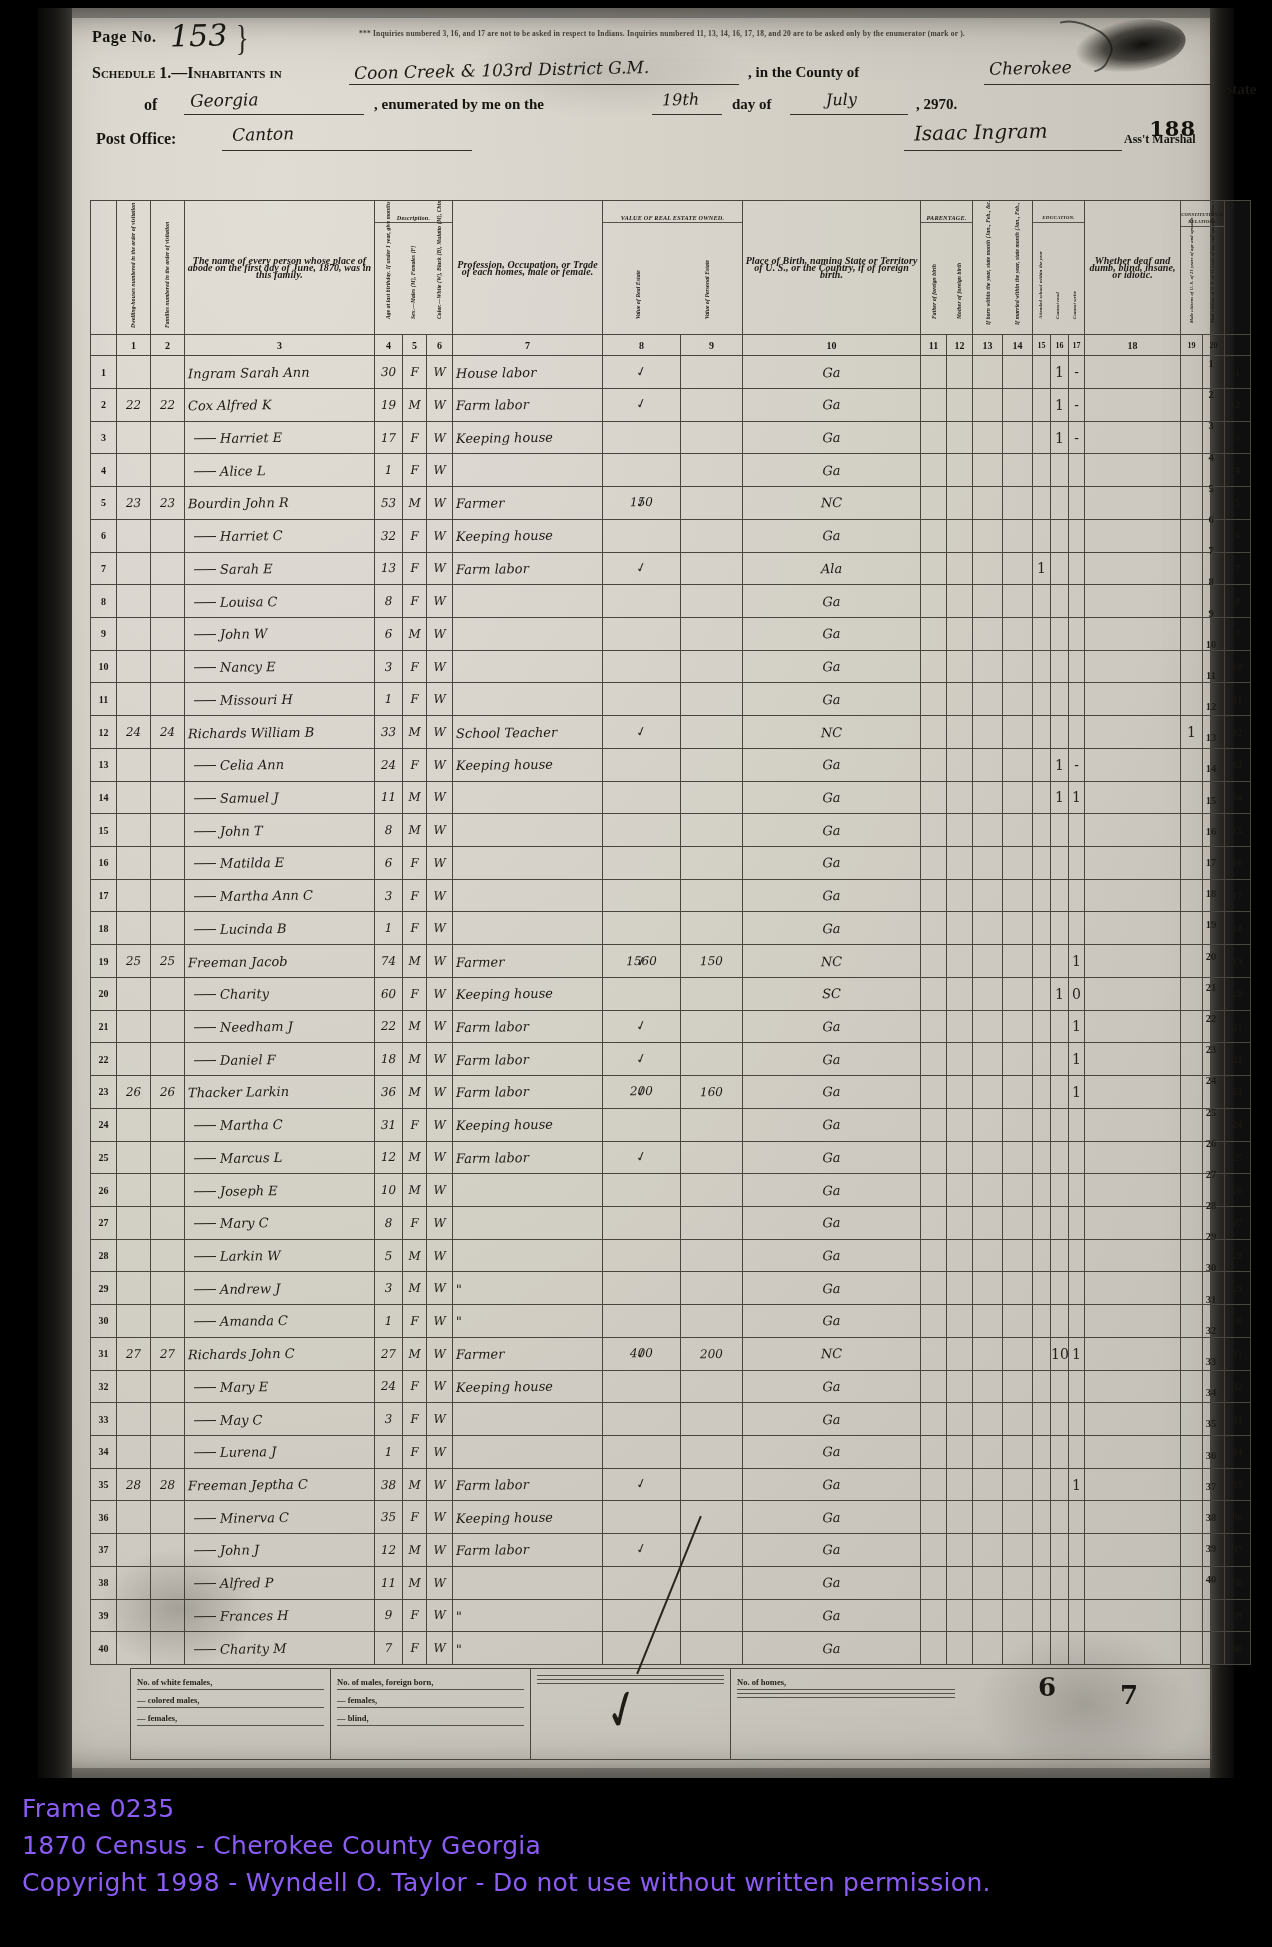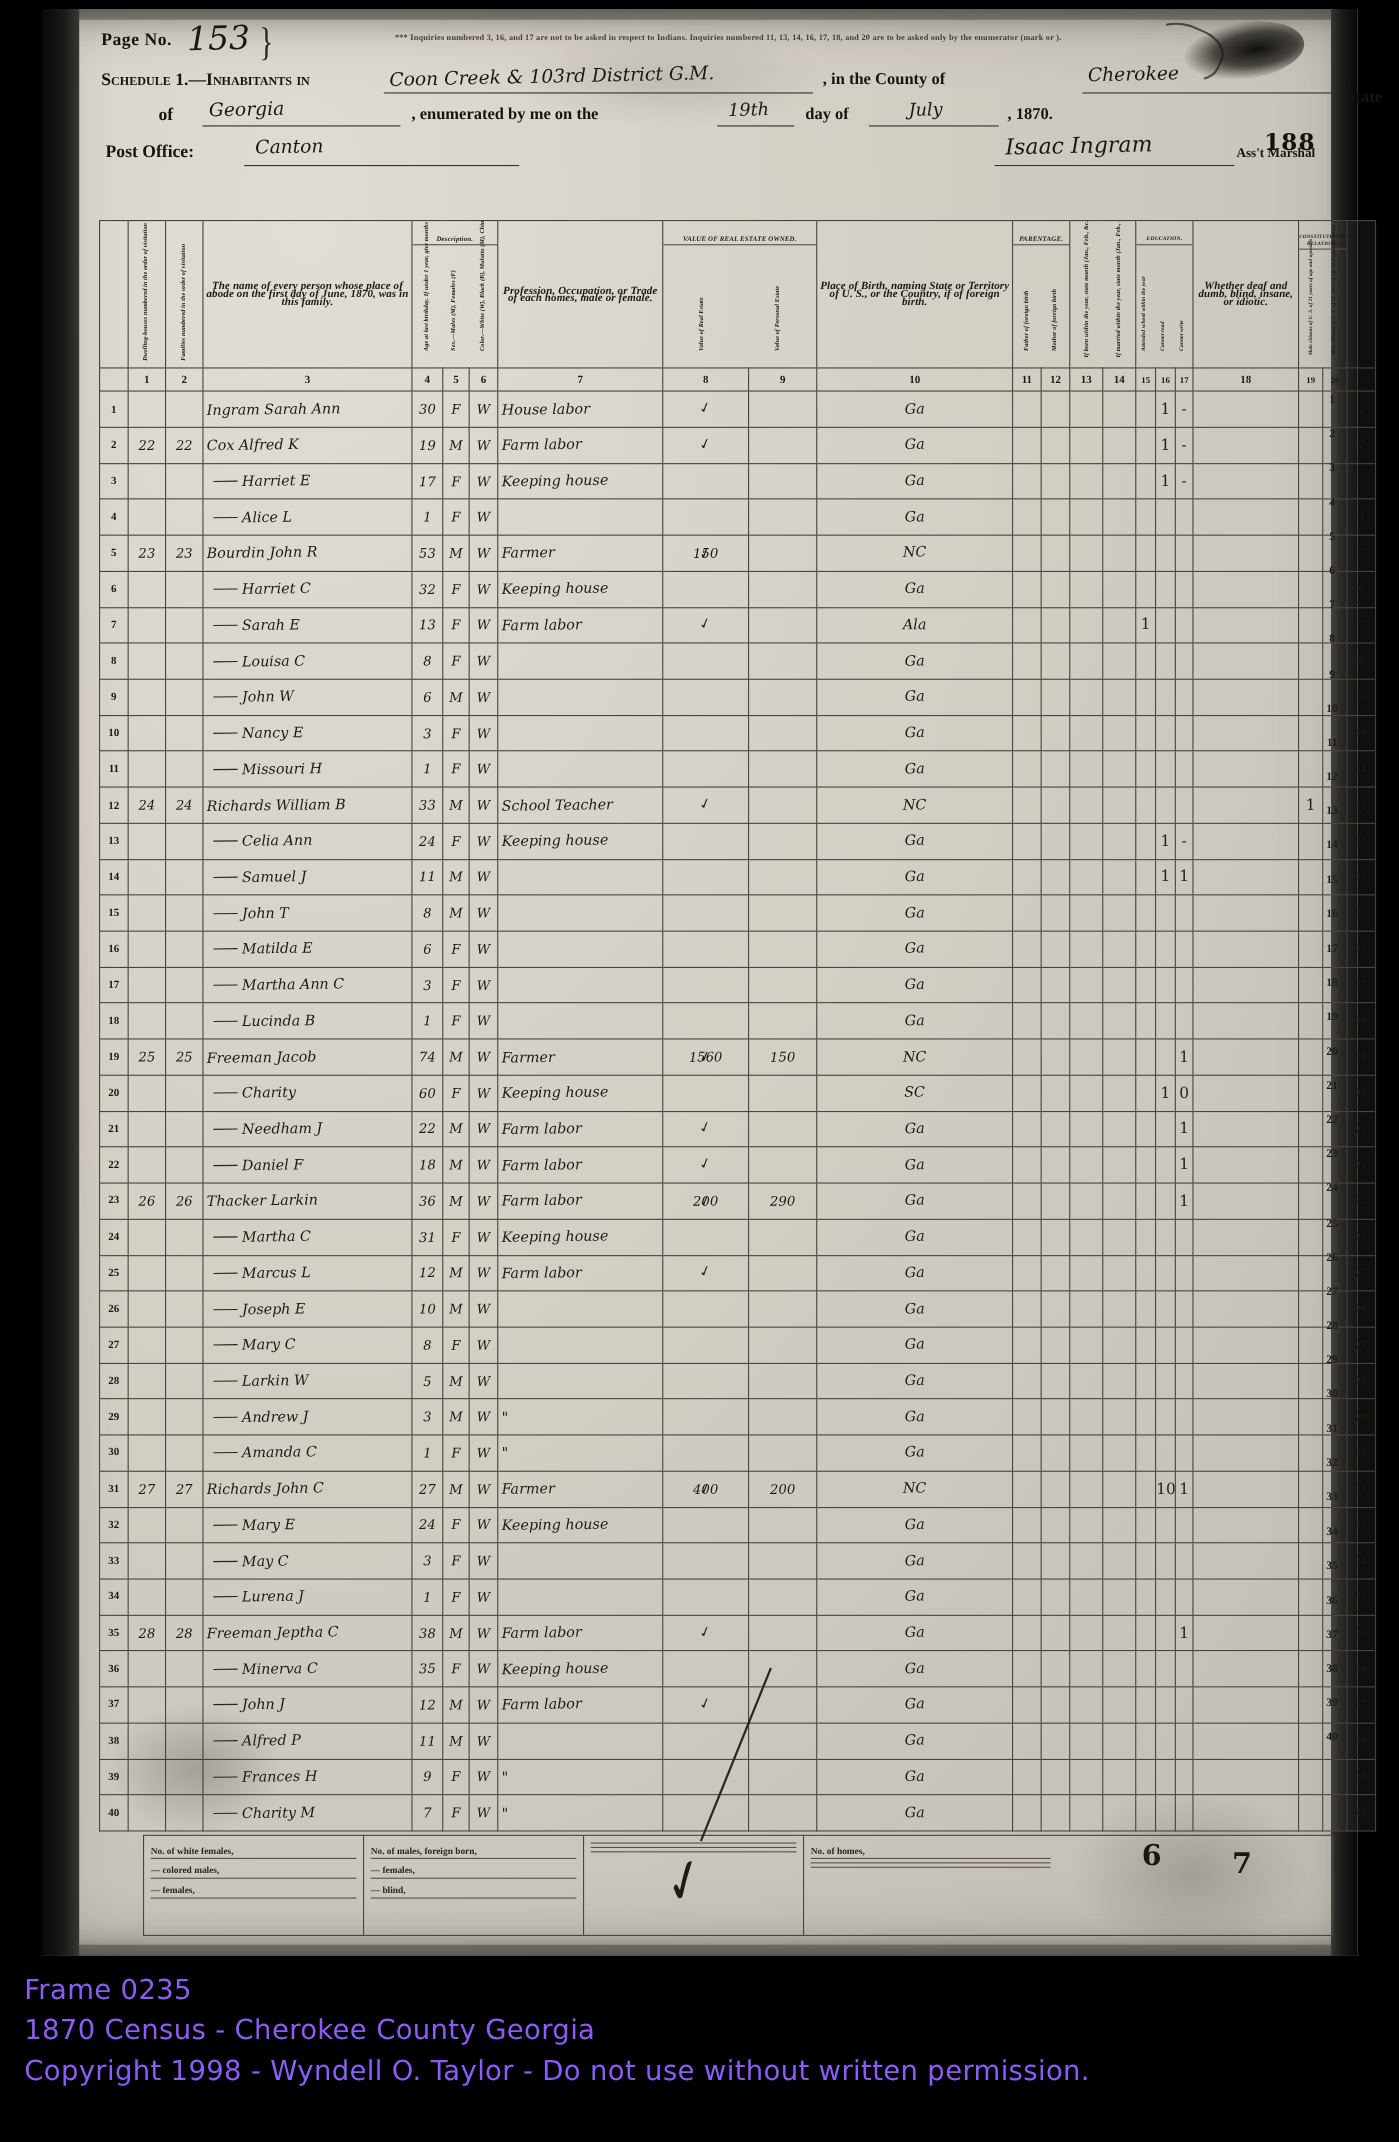--- a/index.html
+++ b/index.html
@@ -267,21 +267,21 @@
       <div class="line2">
         <span class="printed" style="position:absolute; left:60px; top:4px; font-size:16px;">of</span>
         <span class="hand" style="position:absolute; left:106px; top:-2px; font-size:17px;">Georgia</span>
         <span class="blankline" style="left:100px; top:22px; width:180px;"></span>
         <span class="printed" style="position:absolute; left:290px; top:4px; font-size:15px;">, enumerated by me on the</span>
         <span class="hand" style="position:absolute; left:578px; top:-2px; font-size:16px;">19th</span>
         <span class="blankline" style="left:568px; top:22px; width:70px;"></span>
         <span class="printed" style="position:absolute; left:648px; top:4px; font-size:15px;">day of</span>
         <span class="hand" style="position:absolute; left:742px; top:-2px; font-size:16px;">July</span>
         <span class="blankline" style="left:706px; top:22px; width:118px;"></span>
-        <span class="printed" style="position:absolute; left:832px; top:4px; font-size:15px;">, 1870.</span>
+        <span class="printed" style="position:absolute; left:832px; top:4px; font-size:15px;">, 2970.</span>
       </div>
 
       <div class="line3">
         <span class="printed" style="position:absolute; left:12px; top:8px; font-size:16px;">Post Office:</span>
         <span class="hand" style="position:absolute; left:148px; top:2px; font-size:17px;">Canton</span>
         <span class="blankline" style="left:138px; top:28px; width:250px;"></span>
         <span class="hand" style="position:absolute; left:830px; top:-2px; font-size:20px;">Isaac Ingram</span>
         <span class="printed" style="position:absolute; left:1040px; top:10px; font-size:12px;">Ass't Marshal</span>
         <span class="blankline" style="left:820px; top:28px; width:218px;"></span>
       </div>
@@ -1293,21 +1293,21 @@
                 <span class="hw c small">W</span>
               </td>
               <td>
                 <span class="hw">Farm labor</span>
               </td>
               <td>
                 <span class="check">✓</span>
                 <span class="hw c small" style="margin-top:-16px">200</span>
               </td>
               <td>
-                <span class="hw c small">290</span>
+                <span class="hw c small">160</span>
               </td>
               <td>
                 <span class="hw c">Ga</span>
               </td>
               <td></td>
               <td></td>
               <td></td>
               <td></td>
               <td></td>
               <td></td>

